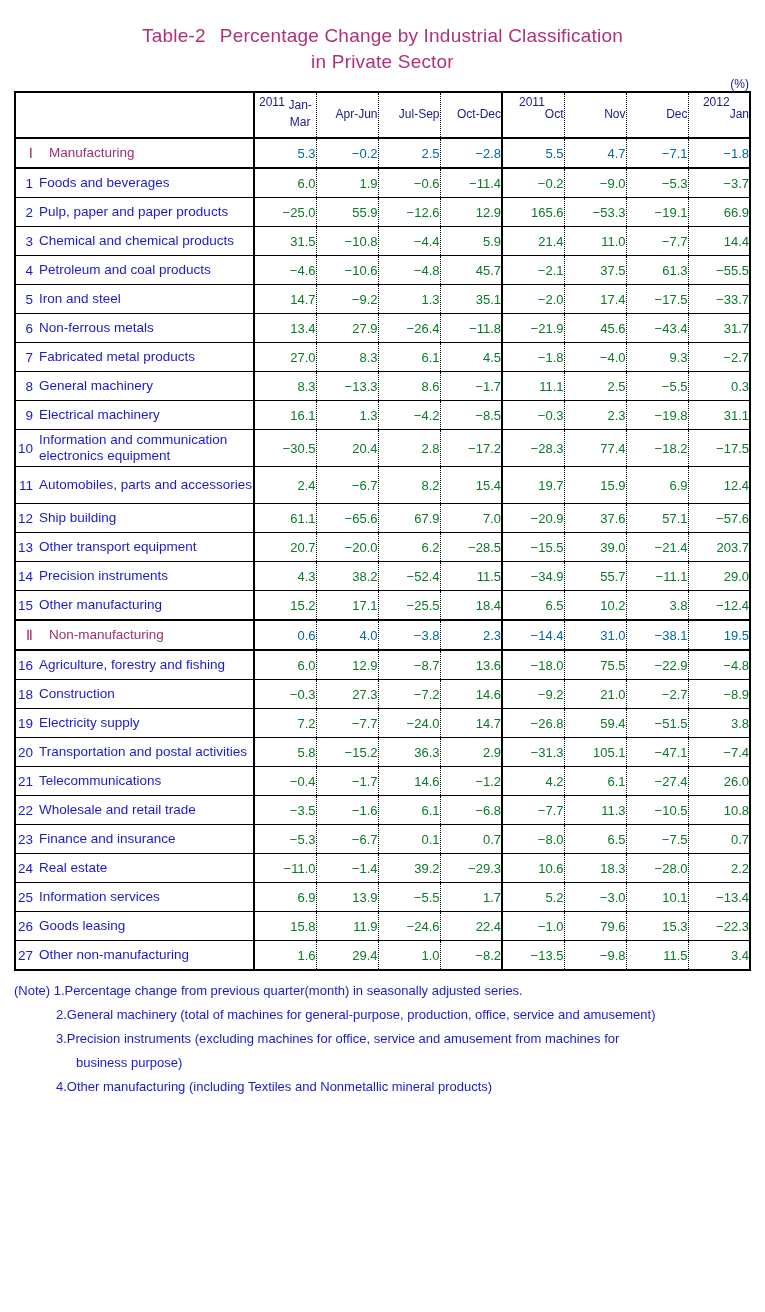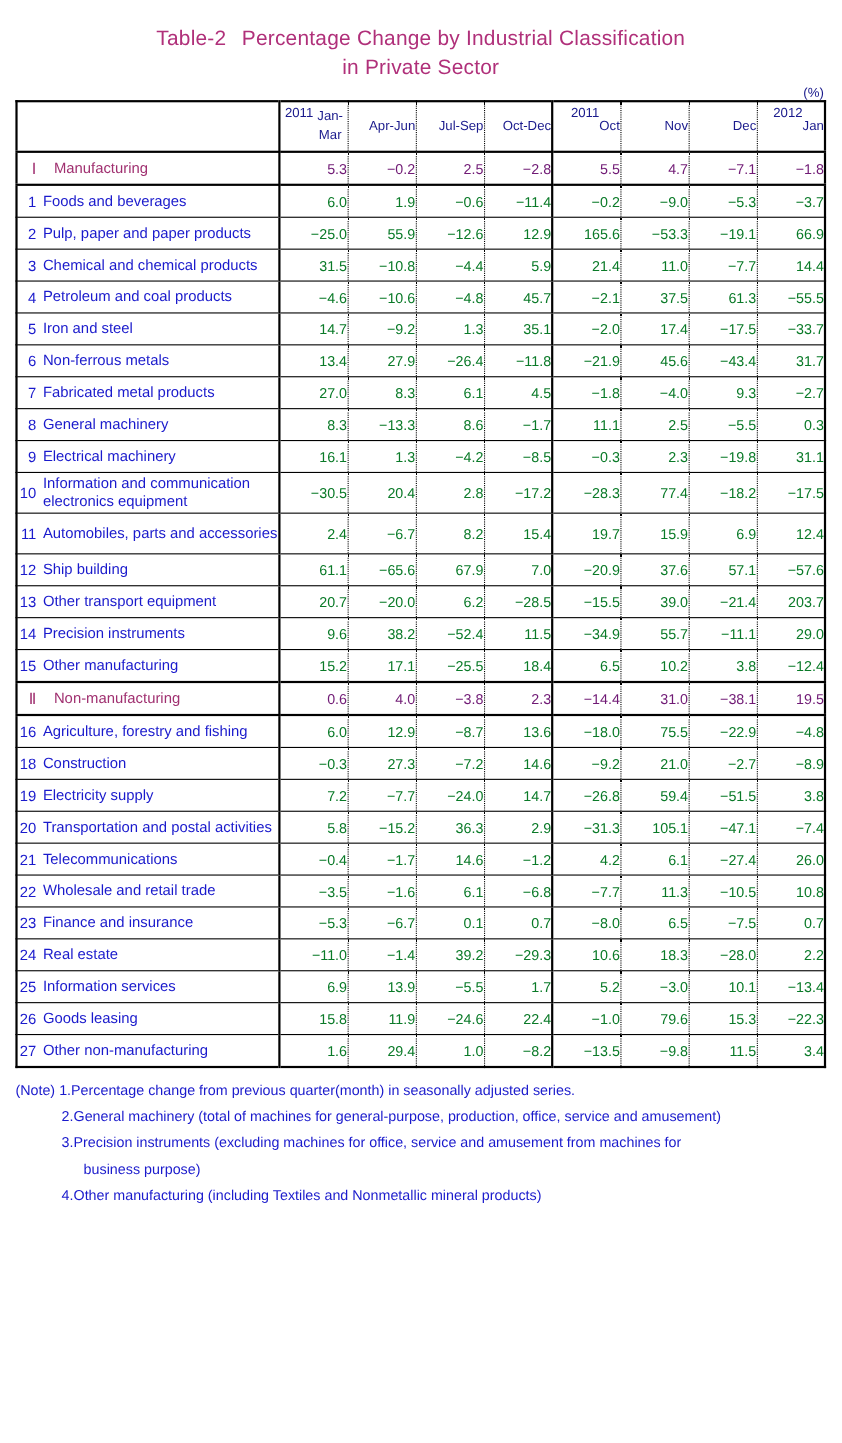--- a/index.html
+++ b/index.html
@@ -132,21 +132,21 @@
     padding-right: 6px;
     color: #0a7a28;
     font-size: 13px;
     font-family: "Liberation Sans", sans-serif;
   }
   td.val.grp-end { border-right: 2px solid #000; }
   td.val.last { border-right: none; }
 
   
   tr.sect td.lab { color: #a03070; }
-  tr.sect td.val { color: #701a75; }
+  tr.sect td.val { color: #0369a1; }
   tr.sect td.lab .lab-num { font-size: 14px; }
   tr.sect td.lab .lab-txt { padding-left: 10px; }
   tr.sect td { border-bottom: 2px solid #000; }
   tr.sect.second td { border-top: 2px solid #000; }
 
   
   tr.lastrow td { border-bottom: none; }
 
   
   .notes {
@@ -465,21 +465,21 @@
             <td class="val">−21.4</td>
             <td class="val last">203.7</td>
           </tr>
           <tr class="drow">
             <td class="lab">
               <div class="lab-in">
                 <span class="lab-num">14</span>
                 <span class="lab-txt">Precision instruments</span>
               </div>
             </td>
-            <td class="val">9.6</td>
+            <td class="val">4.3</td>
             <td class="val">38.2</td>
             <td class="val">−52.4</td>
             <td class="val grp-end">11.5</td>
             <td class="val">−34.9</td>
             <td class="val">55.7</td>
             <td class="val">−11.1</td>
             <td class="val last">29.0</td>
           </tr>
           <tr class="drow">
             <td class="lab">

